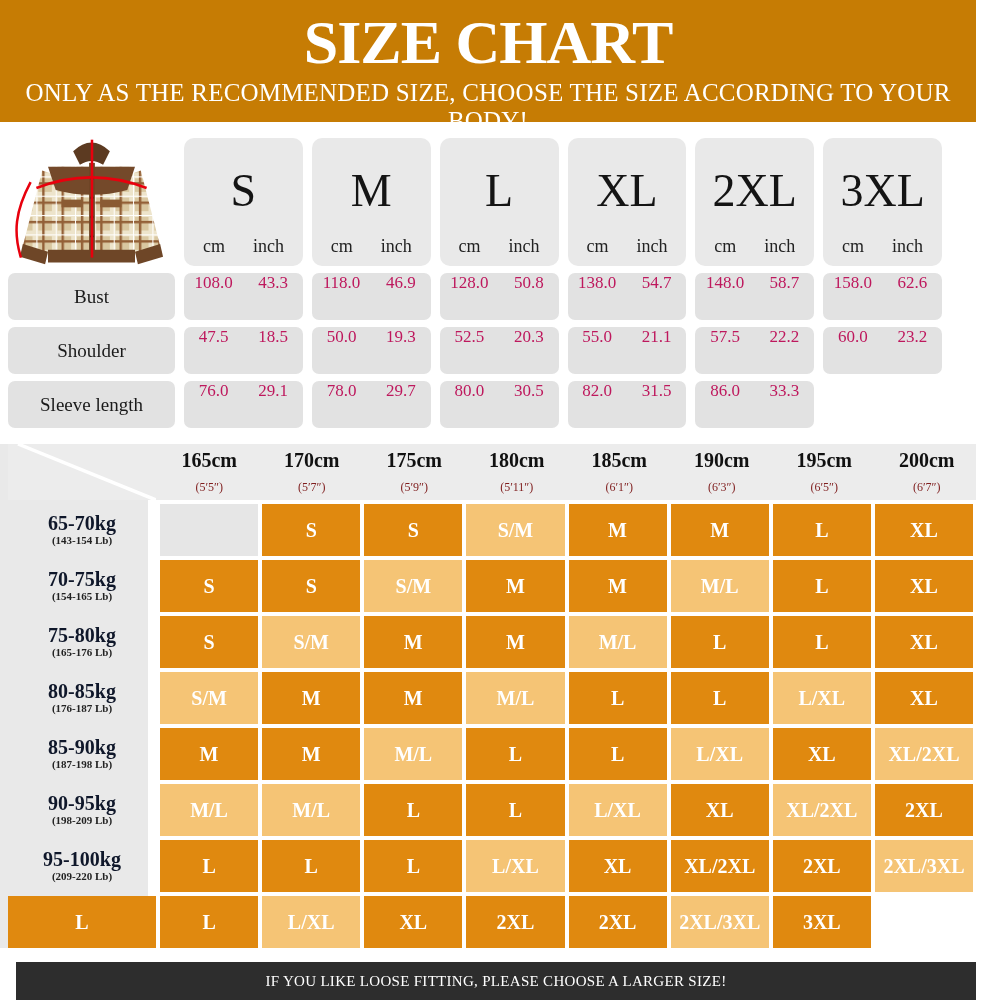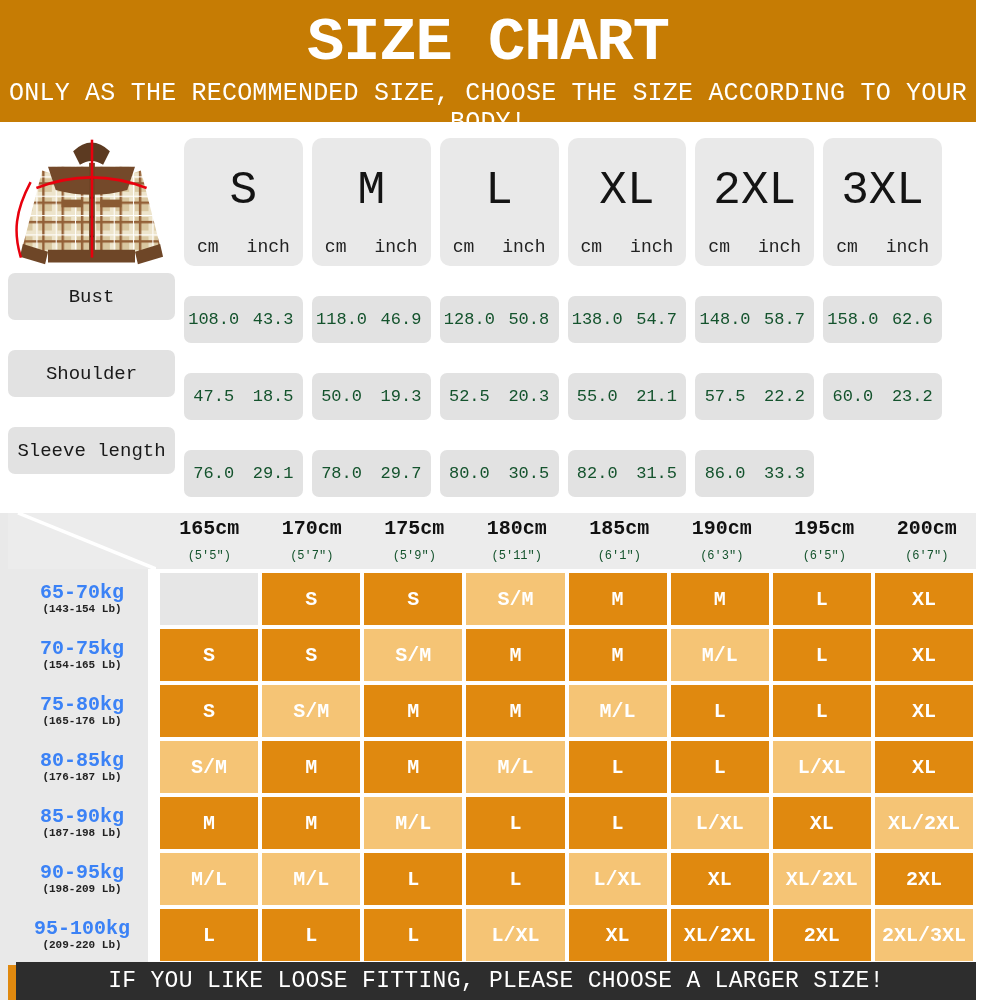--- a/index.html
+++ b/index.html
@@ -1,17 +1,17 @@
 <!DOCTYPE html>
 <html><head>
 <meta charset="utf-8">
 <style>
   html,body{margin:0;padding:0;background:#fff;}
   .page{width:976px;height:1000px;position:relative;background:#fff;overflow:hidden;
-        font-family:Liberation Mono, monospace;
+        font-family:Liberation Serif, serif;
         --header-bg:#C67C04;--cell-dark:#E0890F;--cell-light:#F5C475;
         --panel-gray:#E2E2E2;--head-gray:#E9E9E9;--mx-gray:#ECECEC;
         --footer-bg:#2D2D2D;--accent-red:#E8000D;}
   
   .top-banner{height:122px;background:var(--header-bg);color:#fff;text-align:center;
               box-sizing:border-box;padding-top:10px;}
   .top-banner h1{margin:0;font-size:62px;font-weight:700;letter-spacing:-1px;line-height:1.05;}
   .top-banner p{margin:4px 0 0;font-size:25px;letter-spacing:.2px;}
   
   .size-grid{display:grid;grid-template-columns:167px repeat(6,1fr);
@@ -19,48 +19,48 @@
   .jacket-box{height:128px;display:flex;align-items:center;justify-content:center;}
   .size-head{height:128px;background:var(--head-gray);border-radius:10px;
              display:flex;flex-direction:column;align-items:center;justify-content:space-between;
              box-sizing:border-box;padding:6px 0 9px;}
   .size-letter{flex:1;display:flex;align-items:center;font-size:46px;color:#141414;}
   .units{display:flex;gap:28px;font-size:18px;color:#222;}
   .row-label{background:var(--panel-gray);border-radius:7px;height:47px;
              display:flex;align-items:center;justify-content:center;
              font-size:19px;color:#1a1a1a;text-align:right;}
   .val-box{background:var(--panel-gray);border-radius:7px;height:47px;
-           display:flex;align-items:center;font-size:17px;color:#14532d;margin-top:23px;}
+           display:flex;font-size:17px;color:#be185d;}
   .val-box span{flex:1;text-align:center;}
   
   .matrix{position:relative;margin-top:16px;padding-left:8px;}
   .matrix::before{content:'';position:absolute;left:0;top:0;bottom:0;width:148px;
                   background:#E9E9E9;}
   .mx-header{position:relative;display:grid;grid-template-columns:148px repeat(8,1fr);
              gap:4px;background:var(--mx-gray);height:56px;align-items:center;}
   .mx-corner{position:relative;height:100%;}
   .mx-corner svg{position:absolute;inset:0;width:100%;height:100%;}
   .h-head{text-align:center;line-height:1.1;}
   .h-cm{display:block;font-size:20px;font-weight:700;color:#111;}
-  .h-ft{display:block;font-size:12px;color:#14532d;margin-top:10px;}
+  .h-ft{display:block;font-size:12px;color:#7f1d1d;margin-top:10px;}
   .mx-body{position:relative;display:grid;grid-template-columns:148px repeat(8,1fr);
            gap:4px;margin-top:0;padding:4px 3px 0 0;}
   .w-label{height:52px;display:flex;flex-direction:column;align-items:center;
            justify-content:center;line-height:1.05;}
-  .w-kg{font-size:20px;font-weight:700;color:#3b82f6;}
+  .w-kg{font-size:20px;font-weight:700;color:#0f172a;}
   .w-lb{font-size:11px;font-weight:700;color:#222;margin-top:1px;}
   .mx-cell{height:52px;display:flex;align-items:center;justify-content:center;
            color:#fff;font-size:20px;font-weight:700;}
   .tone-dark{background:var(--cell-dark);}
   .tone-light{background:var(--cell-light);}
   .tone-empty{background:#E6E6E6;}
   
   .bottom-banner{position:absolute;left:16px;right:0;bottom:0;height:38px;
                  background:var(--footer-bg);color:#fff;display:flex;align-items:center;
-                 justify-content:center;font-size:23px;letter-spacing:.3px;}
+                 justify-content:center;font-size:15px;letter-spacing:.3px;}
 </style>
 </head>
 <body>
 
 <div class="page" style="--header-bg: #C67C04; --cell-dark: #E0890F; --cell-light: #F5C475; --panel-gray: #E2E2E2; --head-gray: #E9E9E9; --mx-gray: #ECECEC; --footer-bg: #2D2D2D; --accent-red: #E8000D;">
 
   <header class="top-banner">
     <h1>SIZE CHART</h1>
     <p>ONLY AS THE RECOMMENDED SIZE, CHOOSE THE SIZE ACCORDING TO YOUR BODY!</p>
   </header>

